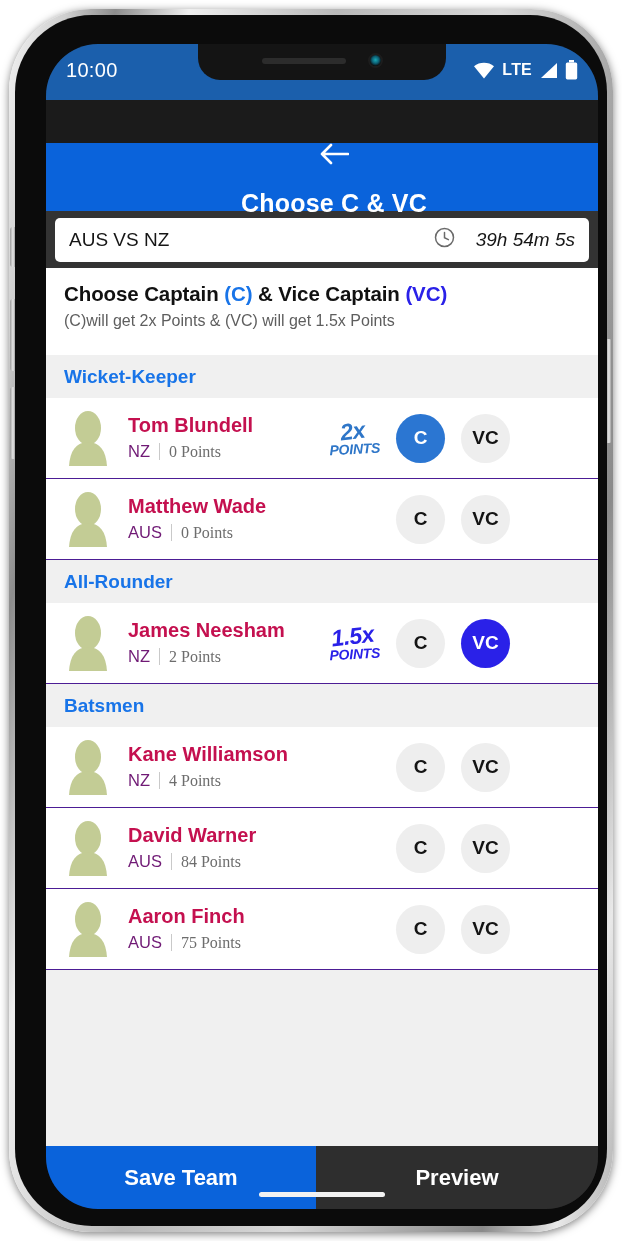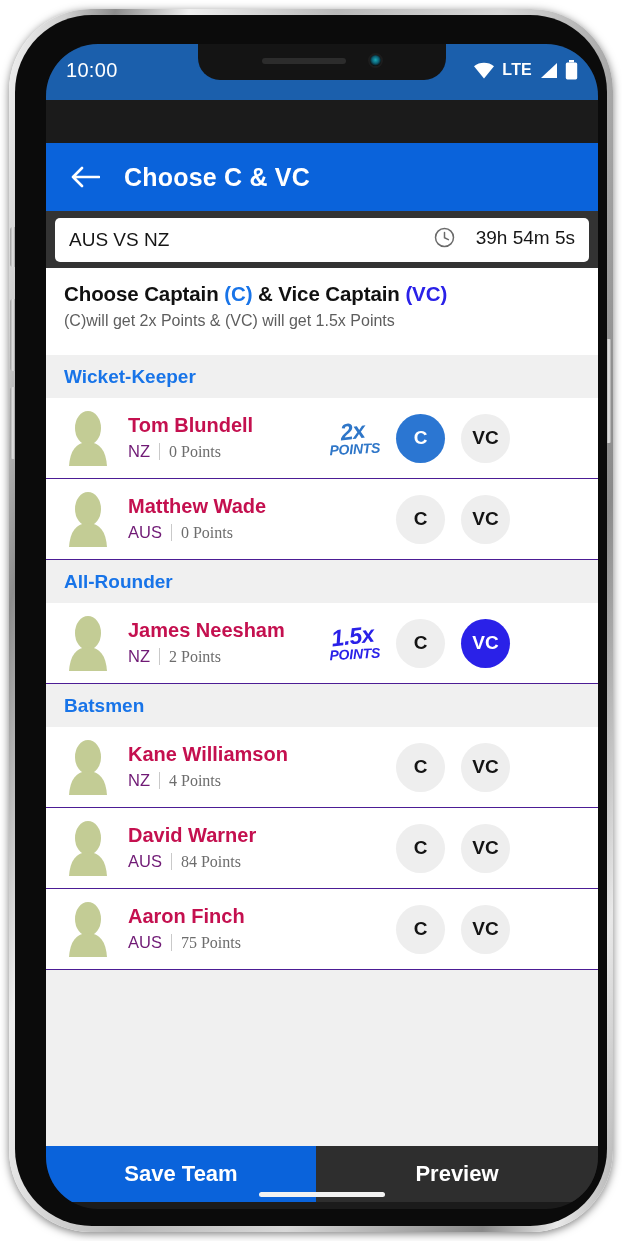--- a/index.html
+++ b/index.html
@@ -68,38 +68,38 @@
   #status-time { color: #fff; font-size: 20px; letter-spacing: .3px; margin-top:-4px;}
   #status-icons { display: flex; align-items: center; gap: 7px; margin-top:-4px;}
   #status-icons svg { display: block; }
   #lte-label { color: #fff; font-size: 16px; font-weight: 700; letter-spacing: .2px;}
 
   
   #app-bar {
     position: absolute; left: 0; top: 99px; width: 100%; height: 68px;
     background: #0a63db;
     display: flex; align-items: center; gap: 24px;
-    padding-left: 24px; z-index: 20;
+    padding-left: 24px; z-index: 20; flex-direction: column;
   }
   #back-arrow { cursor: pointer; display: flex; }
   #app-title { color: #fff; font-size: 25px; font-weight: 700; letter-spacing: .2px;}
 
   
   #match-strip {
     position: absolute; left: 0; top: 167px; width: 100%; height: 57px;
     background: #333333; z-index: 15;
     display: flex; align-items: center; padding: 0 9px;
   }
   #match-card {
     width: 100%; height: 44px; background: #fff; border-radius: 5px;
     display: flex; align-items: center; justify-content: space-between;
     padding: 8px 14px;
   }
   #match-title { font-size: 19px; color: #161616; }
-  #match-timer-wrap { display: flex; align-items: flex-start; gap: 21px; }
+  #match-timer-wrap { display: flex; align-items: center; gap: 21px; font-style: italic; }
   #match-timer { font-size: 19px; color: #161616; }
 
   
   #content {
     position: absolute; left: 0; top: 224px; width: 100%; height: 878px;
     background: #f0f0f0; overflow: hidden; z-index: 10;
   }
   #instructions { background: #fff; padding: 14px 18px 25px 18px; }
   #instr-title { font-size: 20.5px; font-weight: 700; color: #111; letter-spacing: -.1px;}
   #instr-title .c-blue { color: #1874e8; }
@@ -147,21 +147,21 @@
     width: 49px; height: 49px; border-radius: 50%;
     display: flex; align-items: center; justify-content: center;
     font-size: 19px; font-weight: 700; color: #141414;
     background: #eeeeee; cursor: pointer; user-select: none;
   }
   .pick-btn.sel-c { background: #2b76d2; color: #fff; }
   .pick-btn.sel-vc { background: #2a21e8; color: #fff; }
 
   
   #bottom-bar {
-    position: absolute; left: 0; top: 1102px; width: 100%; height: 56px;
+    position: absolute; left: 0; top: 1102px; width: 100%; height: 63px;
     display: flex; z-index: 20;
   }
   #save-team-button {
     width: 270px; background: #0a63db; color: #fff;
     display: flex; align-items: center; justify-content: center;
     font-size: 22px; font-weight: 700; cursor: pointer;
   }
   #preview-button {
     flex: 1; background: #2e2e2e; color: #fff;
     display: flex; align-items: center; justify-content: center;

